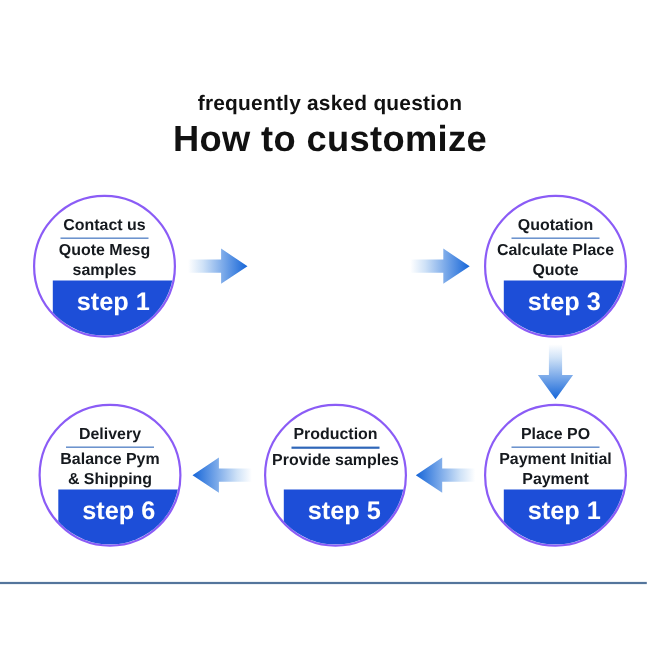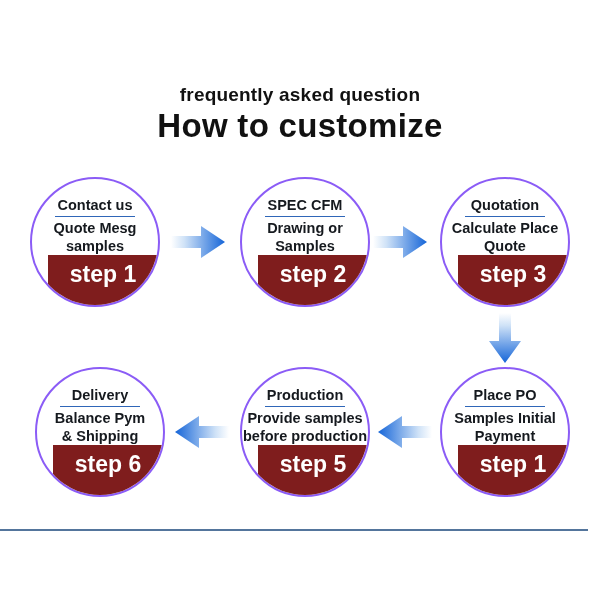--- a/index.html
+++ b/index.html
@@ -20,21 +20,21 @@
     display:flex; flex-direction:column; align-items:center;
     padding-top:17px; box-sizing:border-box;
   }
   .line {
     font-size:14.5px; font-weight:700; line-height:18px; color:#15191e;
     white-space:nowrap;
   }
   .underline { width:80px; height:2px; background:#2f66b8; margin:2px 0; }
   .band {
     position:absolute; left:16px; right:0; bottom:0; height:40%;
-    background:#7f1d1d; display:flex; align-items:flex-start; justify-content:center;
+    background:#1d4ed8; display:flex; align-items:flex-start; justify-content:center;
   }
   .band span { color:#ffffff; font-size:23px; font-weight:700; margin-top:6px; }
 
   .arrow { position:absolute; }
   .divider { position:absolute; top:529px; left:0; width:600px; height:2px; background:#54759c; }
 
   
   .c1 { left:30px;  top:177px; }
   .c2 { left:240px; top:177px; }
   .c3 { left:440px; top:177px; }
@@ -63,62 +63,50 @@
       <div class="line">Contact us</div>
       <div class="underline"></div>
       <div class="line">Quote Mesg</div>
       <div class="line">samples</div>
     </div>
     <div class="band">
       <span>step 1</span>
     </div>
   </div>
 
-  <div class="circle c2">
-    <div class="circle-top">
-      <div class="line">SPEC CFM</div>
-      <div class="underline"></div>
-      <div class="line">Drawing or</div>
-      <div class="line">Samples</div>
-    </div>
-    <div class="band">
-      <span>step 2</span>
-    </div>
-  </div>
 
   <div class="circle c3">
     <div class="circle-top">
       <div class="line">Quotation</div>
       <div class="underline"></div>
       <div class="line">Calculate Place</div>
       <div class="line">Quote</div>
     </div>
     <div class="band">
       <span>step 3</span>
     </div>
   </div>
 
   <div class="circle c4">
     <div class="circle-top">
       <div class="line">Place PO</div>
       <div class="underline"></div>
-      <div class="line">Samples Initial</div>
+      <div class="line">Payment Initial</div>
       <div class="line">Payment</div>
     </div>
     <div class="band">
       <span>step 1</span>
     </div>
   </div>
 
   <div class="circle c5">
     <div class="circle-top">
       <div class="line">Production</div>
       <div class="underline"></div>
       <div class="line">Provide samples</div>
-      <div class="line">before production</div>
     </div>
     <div class="band">
       <span>step 5</span>
     </div>
   </div>
 
   <div class="circle c6">
     <div class="circle-top">
       <div class="line">Delivery</div>
       <div class="underline"></div>

